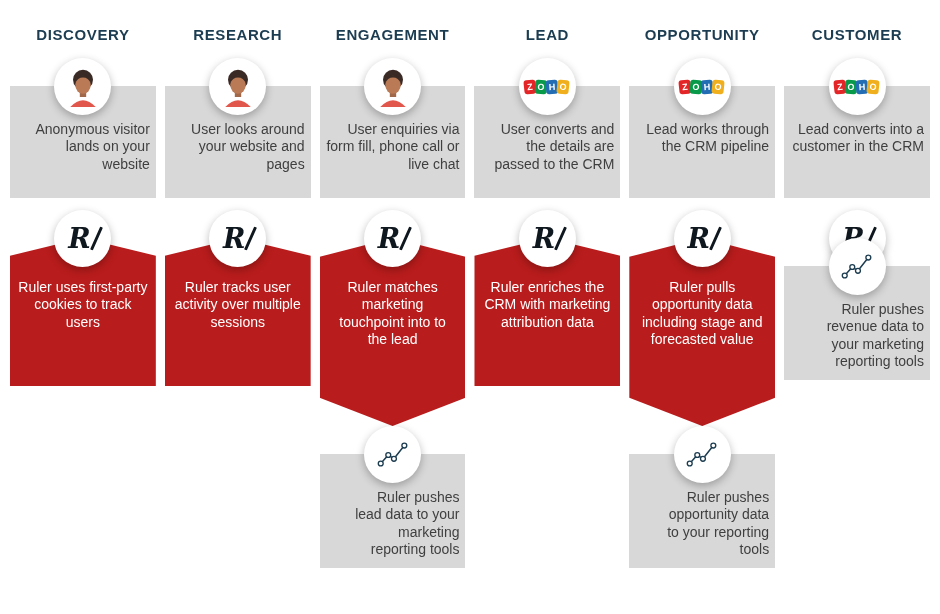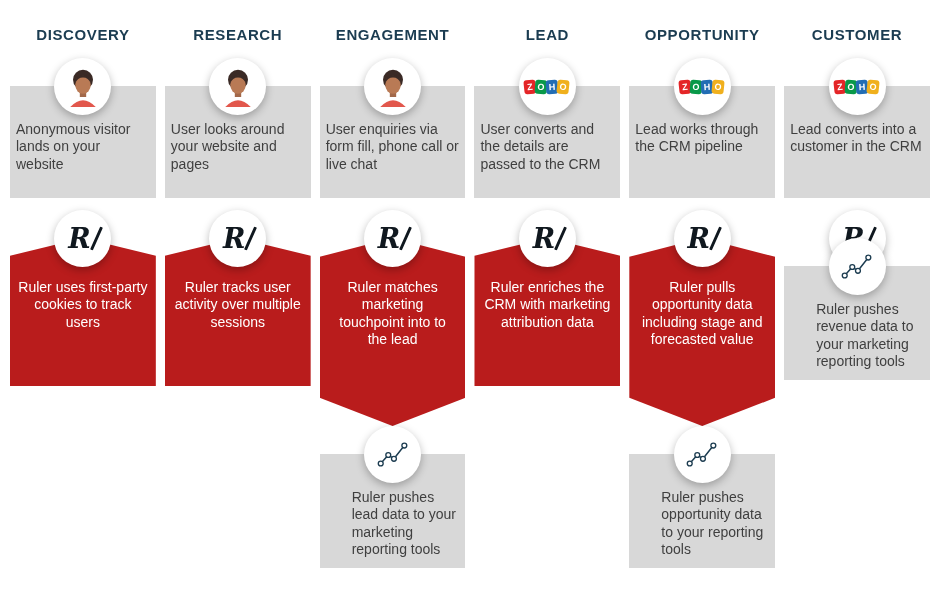--- a/index.html
+++ b/index.html
@@ -58,21 +58,21 @@
     margin-bottom: -29px;
     flex: 0 0 auto;
   }
   .gray-box {
     width: 100%;
     box-sizing: border-box;
     background: #d8d8d8;
     color: #3f3f3f;
     font-size: 14px;
     line-height: 1.24;
-    text-align: left;
+    text-align: right;
     padding: 35px 6px 10px 6px;
     min-height: 112px;
   }
   .ruler-block {
     margin-top: 12px;
   }
   .dark-shape {
     width: 100%;
     box-sizing: border-box;
     background: #b91c1c;

